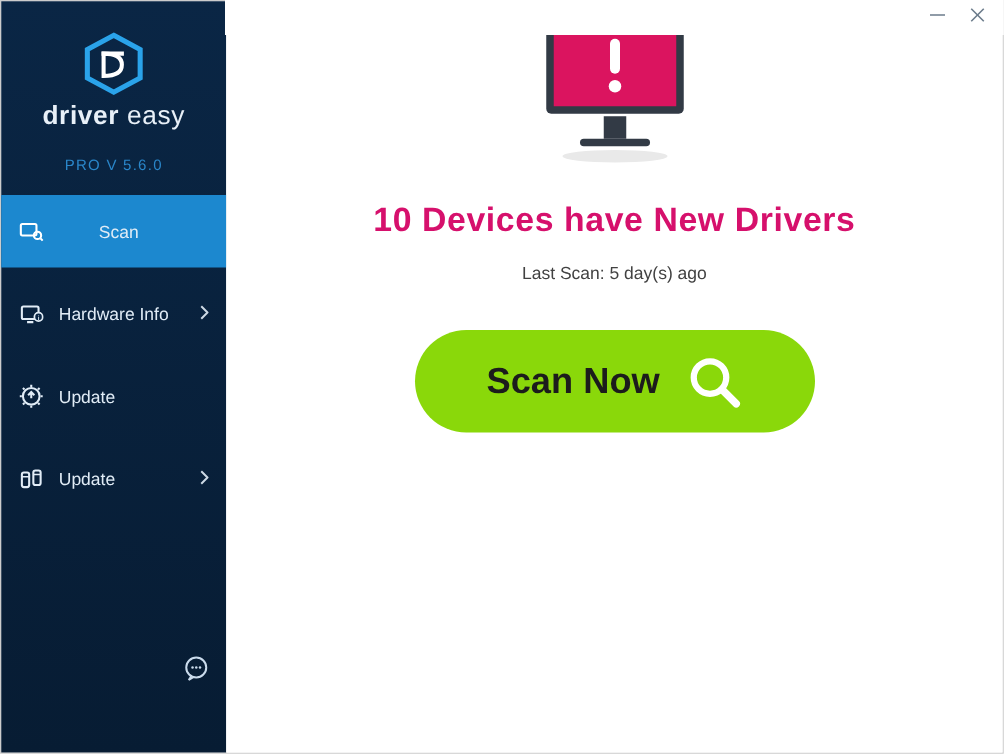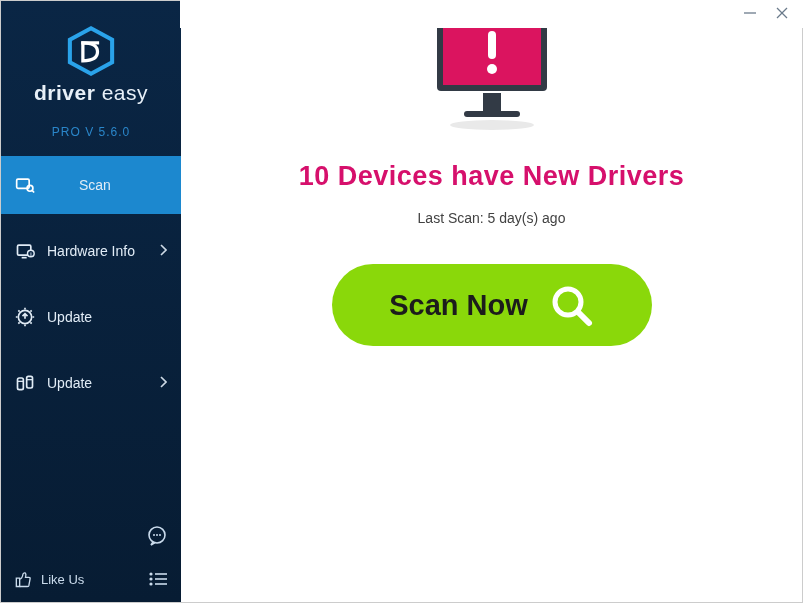--- a/index.html
+++ b/index.html
@@ -246,39 +246,20 @@
     <span class="feedback-icon">
       <svg width="24" height="24" viewBox="0 0 24 24">
         <circle cx="12" cy="11" r="8" fill="none" stroke="#cadbec" stroke-width="1.6"></circle>
         <path d="M8 18 L6 21 L10 18.6" fill="none" stroke="#cadbec" stroke-width="1.6"></path>
         <circle cx="9" cy="11" r="1" fill="#cadbec"></circle>
           <circle cx="12" cy="11" r="1" fill="#cadbec"></circle>
           <circle cx="15" cy="11" r="1" fill="#cadbec"></circle>
       </svg>
     </span>
 
-    <div class="sidebar-bottom">
-      <div class="likeus">
-        <svg width="20" height="20" viewBox="0 0 24 24">
-          <path d="M4 11 L4 21 L8 21 L8 11 Z" fill="none" stroke="#cadbec" stroke-width="1.6"></path>
-          <path d="M8 12 Q11 12 12 6 Q13 4 15 5 Q16 6 15 10 L19 10 Q21 10 20.5 12 L19 20 Q18.6 21 17 21 L8 21" fill="none" stroke="#cadbec" stroke-width="1.6"></path>
-        </svg>
-        <span>Like Us</span>
-      </div>
-      <span class="menu-icon-bottom">
-        <svg width="22" height="22" viewBox="0 0 22 22">
-          <circle cx="4" cy="6" r="1.6" fill="#cadbec"></circle>
-            <line x1="8" y1="6" x2="20" y2="6" stroke="#cadbec" stroke-width="1.6"></line>
-          <circle cx="4" cy="11" r="1.6" fill="#cadbec"></circle>
-            <line x1="8" y1="11" x2="20" y2="11" stroke="#cadbec" stroke-width="1.6"></line>
-          <circle cx="4" cy="16" r="1.6" fill="#cadbec"></circle>
-            <line x1="8" y1="16" x2="20" y2="16" stroke="#cadbec" stroke-width="1.6"></line>
-        </svg>
-      </span>
-    </div>
   </div>
 
   <div class="main">
     <div class="monitor-wrap">
       <svg width="150" height="140" viewBox="0 0 150 140">
         <rect x="20" y="10" width="110" height="80" rx="4" fill="#323a45"></rect>
         <rect x="26" y="16" width="98" height="68" fill="#db145f"></rect>
         <rect x="66" y="92" width="18" height="18" fill="#323a45"></rect>
         <rect x="47" y="110" width="56" height="6" rx="3" fill="#323a45"></rect>
         <ellipse cx="75" cy="124" rx="42" ry="5" fill="#e9e9e9"></ellipse>

